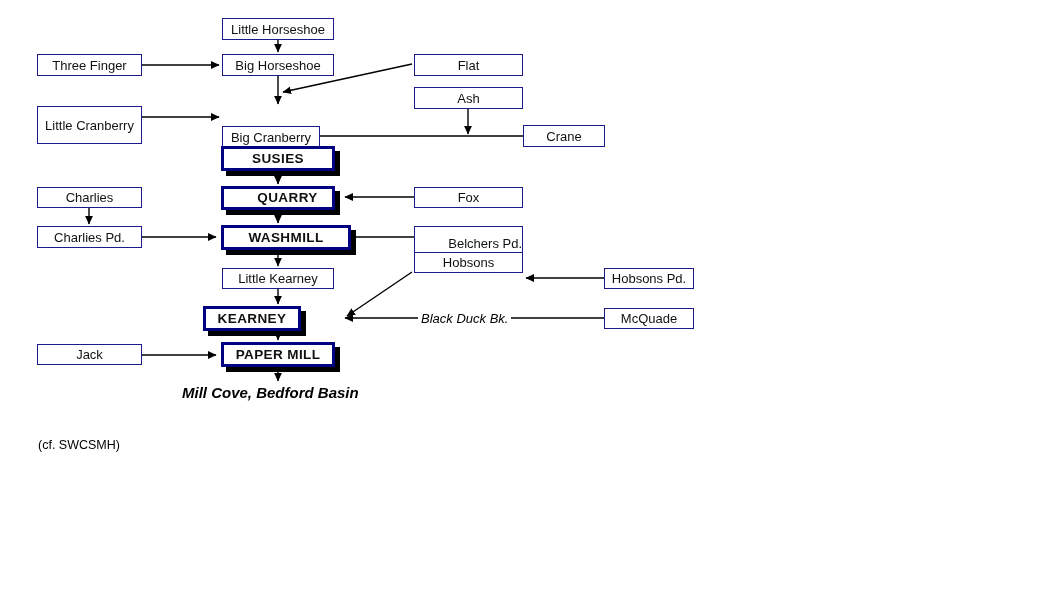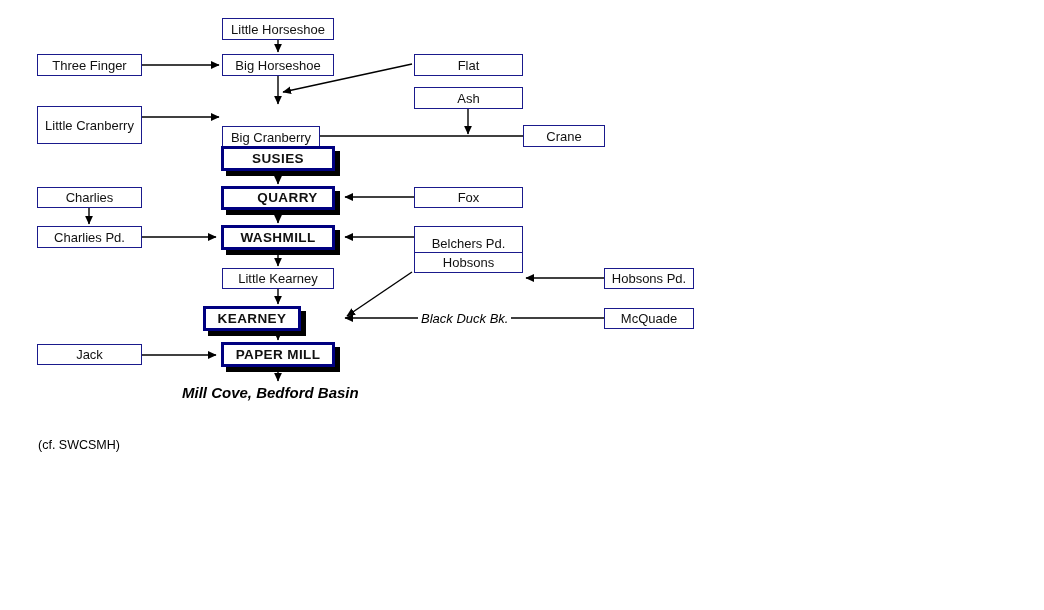--- a/index.html
+++ b/index.html
@@ -113,24 +113,24 @@
       </div>
       <div class="node bold" style="left: 221px; top: 186px; width: 114px; height: 24px; padding-left: 19px;">
         <span>QUARRY</span>
       </div>
       <div class="node light" style="left: 414px; top: 187px; width: 109px; height: 21px;">
         <span>Fox</span>
       </div>
       <div class="node light" style="left: 37px; top: 226px; width: 105px; height: 22px;">
         <span>Charlies Pd.</span>
       </div>
-      <div class="node bold" style="left: 221px; top: 225px; width: 114px; height: 25px;">
+      <div class="node bold" style="left: 221px; top: 225px; width: 130px; height: 25px;">
         <span>WASHMILL</span>
       </div>
-      <div class="node light" style="left: 414px; top: 226px; width: 109px; height: 35px;">
+      <div class="node light" style="left: 414px; top: 226px; width: 109px; height: 35px; justify-content: flex-end;">
         <span>Belchers Pd.</span>
       </div>
       <div class="node light" style="left: 222px; top: 268px; width: 112px; height: 21px;">
         <span>Little Kearney</span>
       </div>
       <div class="node light" style="left: 414px; top: 252px; width: 109px; height: 21px;">
         <span>Hobsons</span>
       </div>
       <div class="node light" style="left: 604px; top: 268px; width: 90px; height: 21px;">
         <span>Hobsons Pd.</span>

